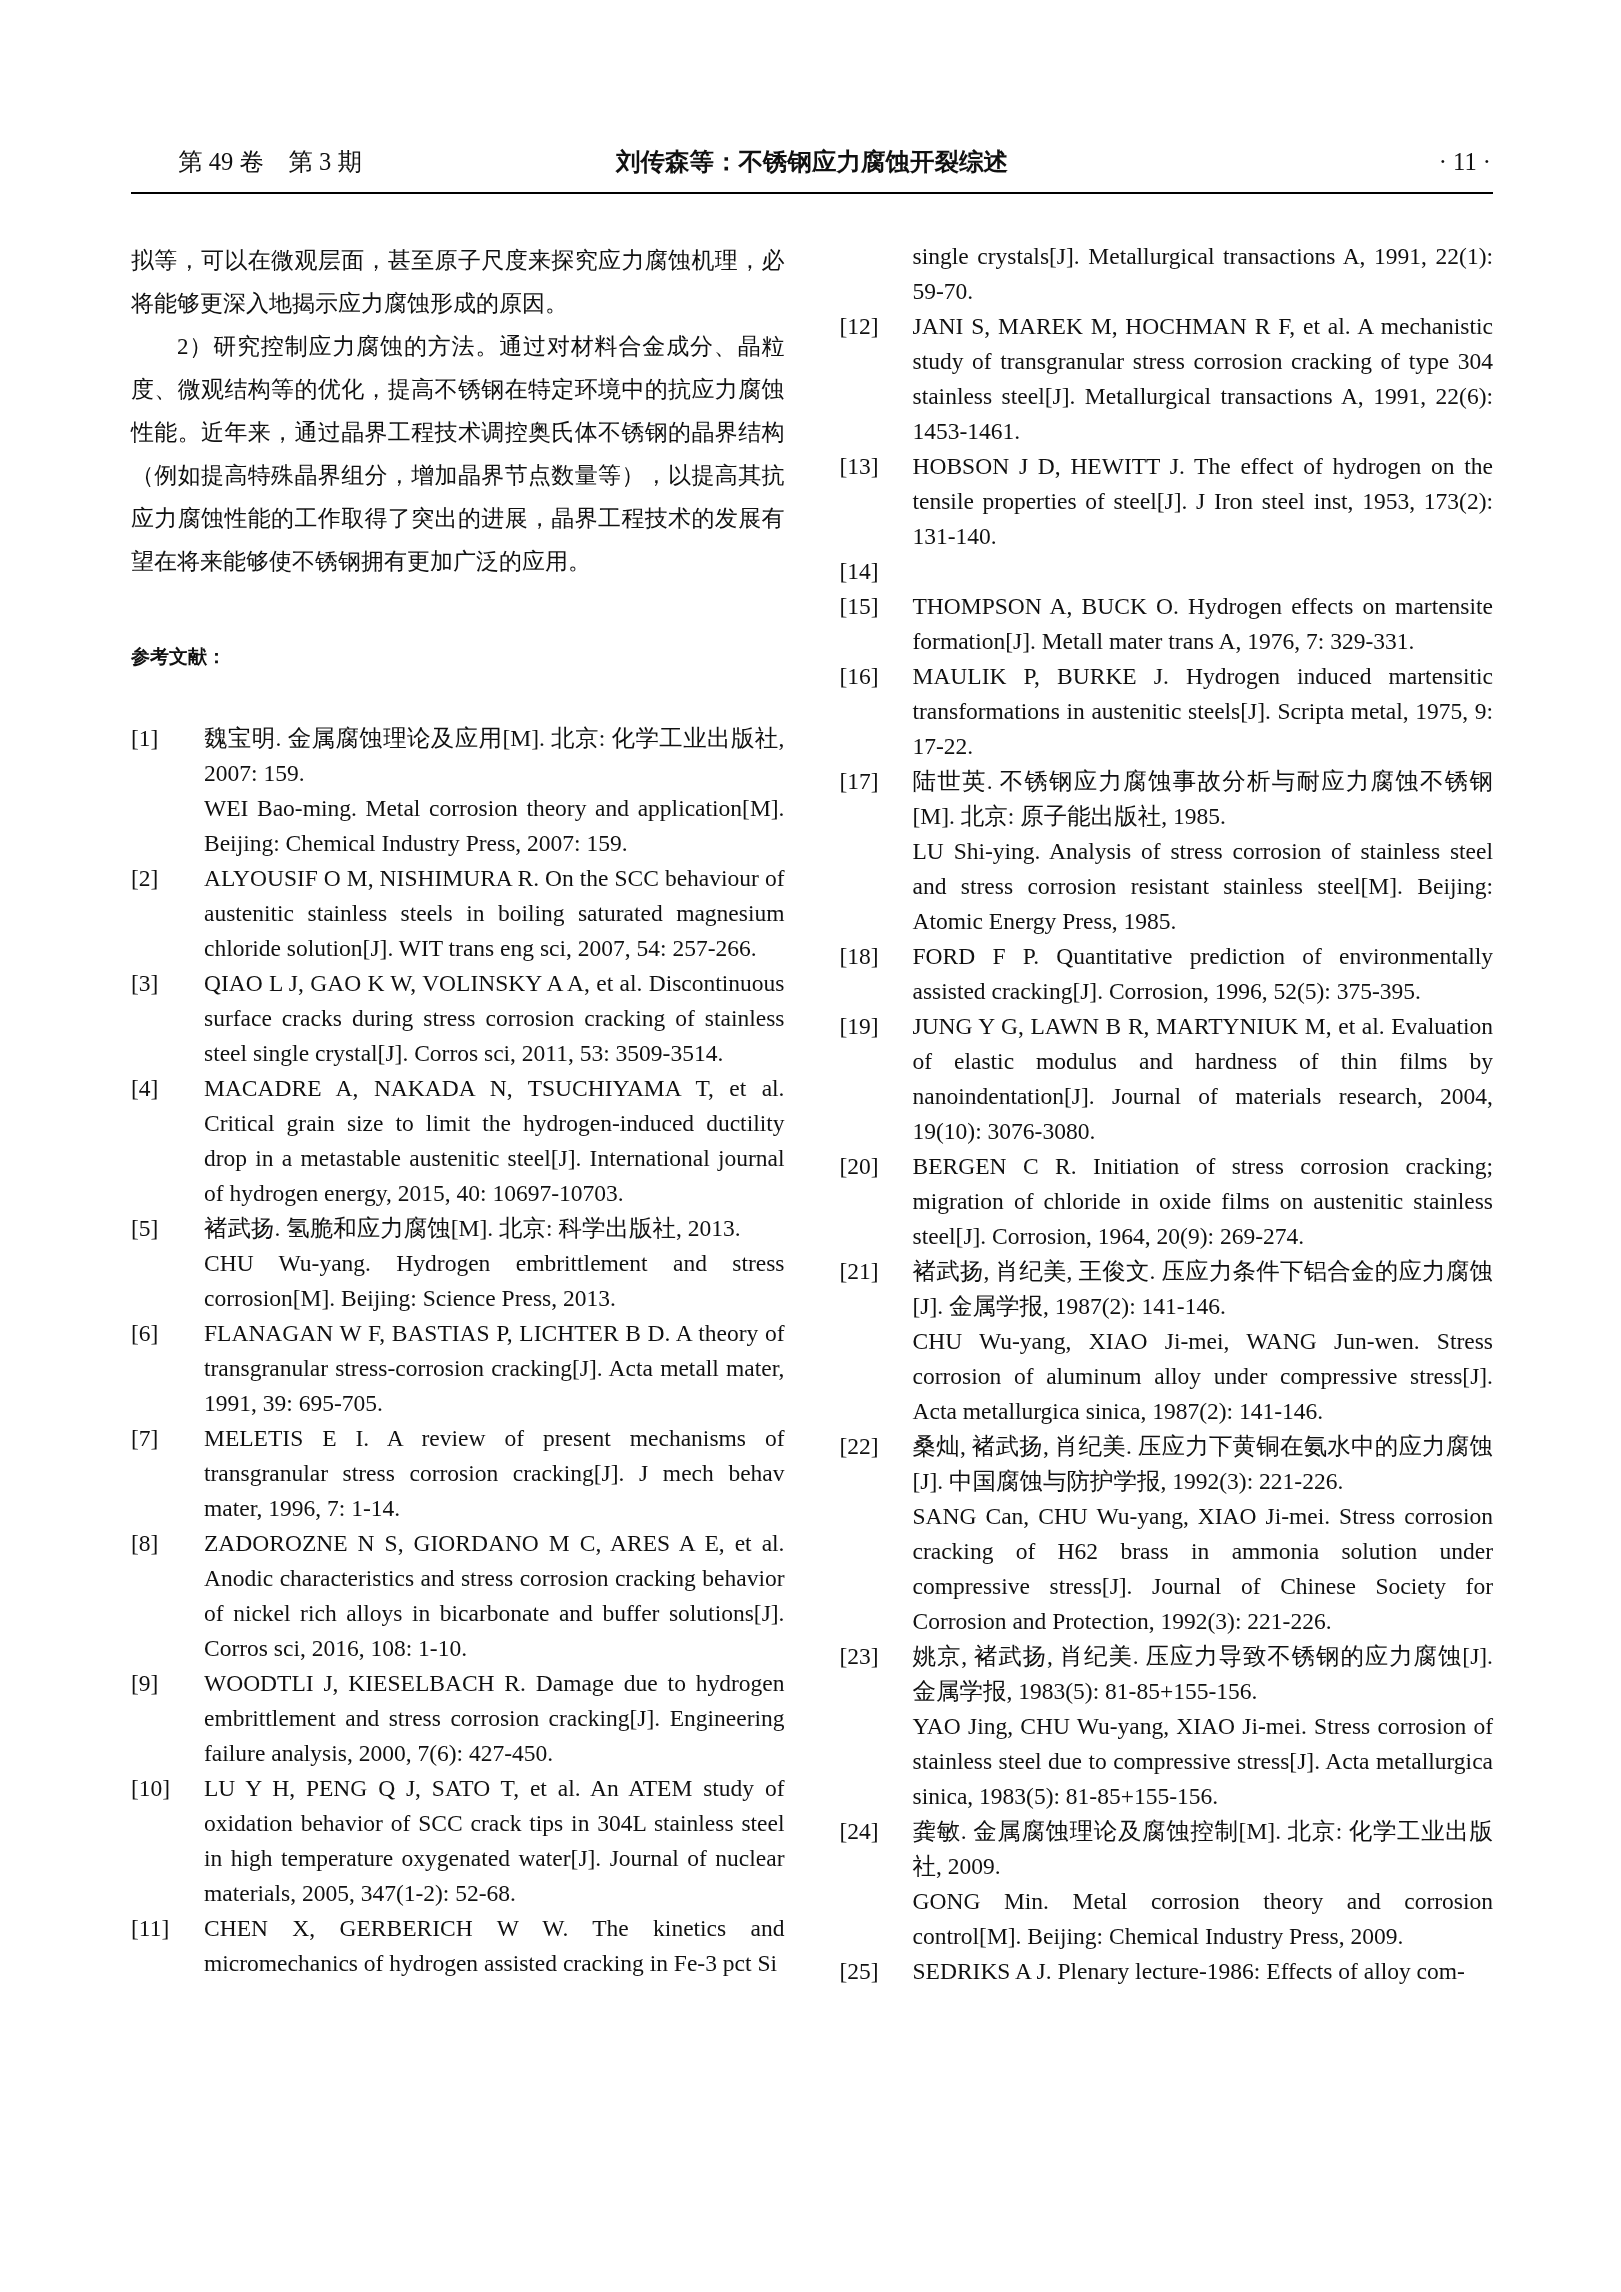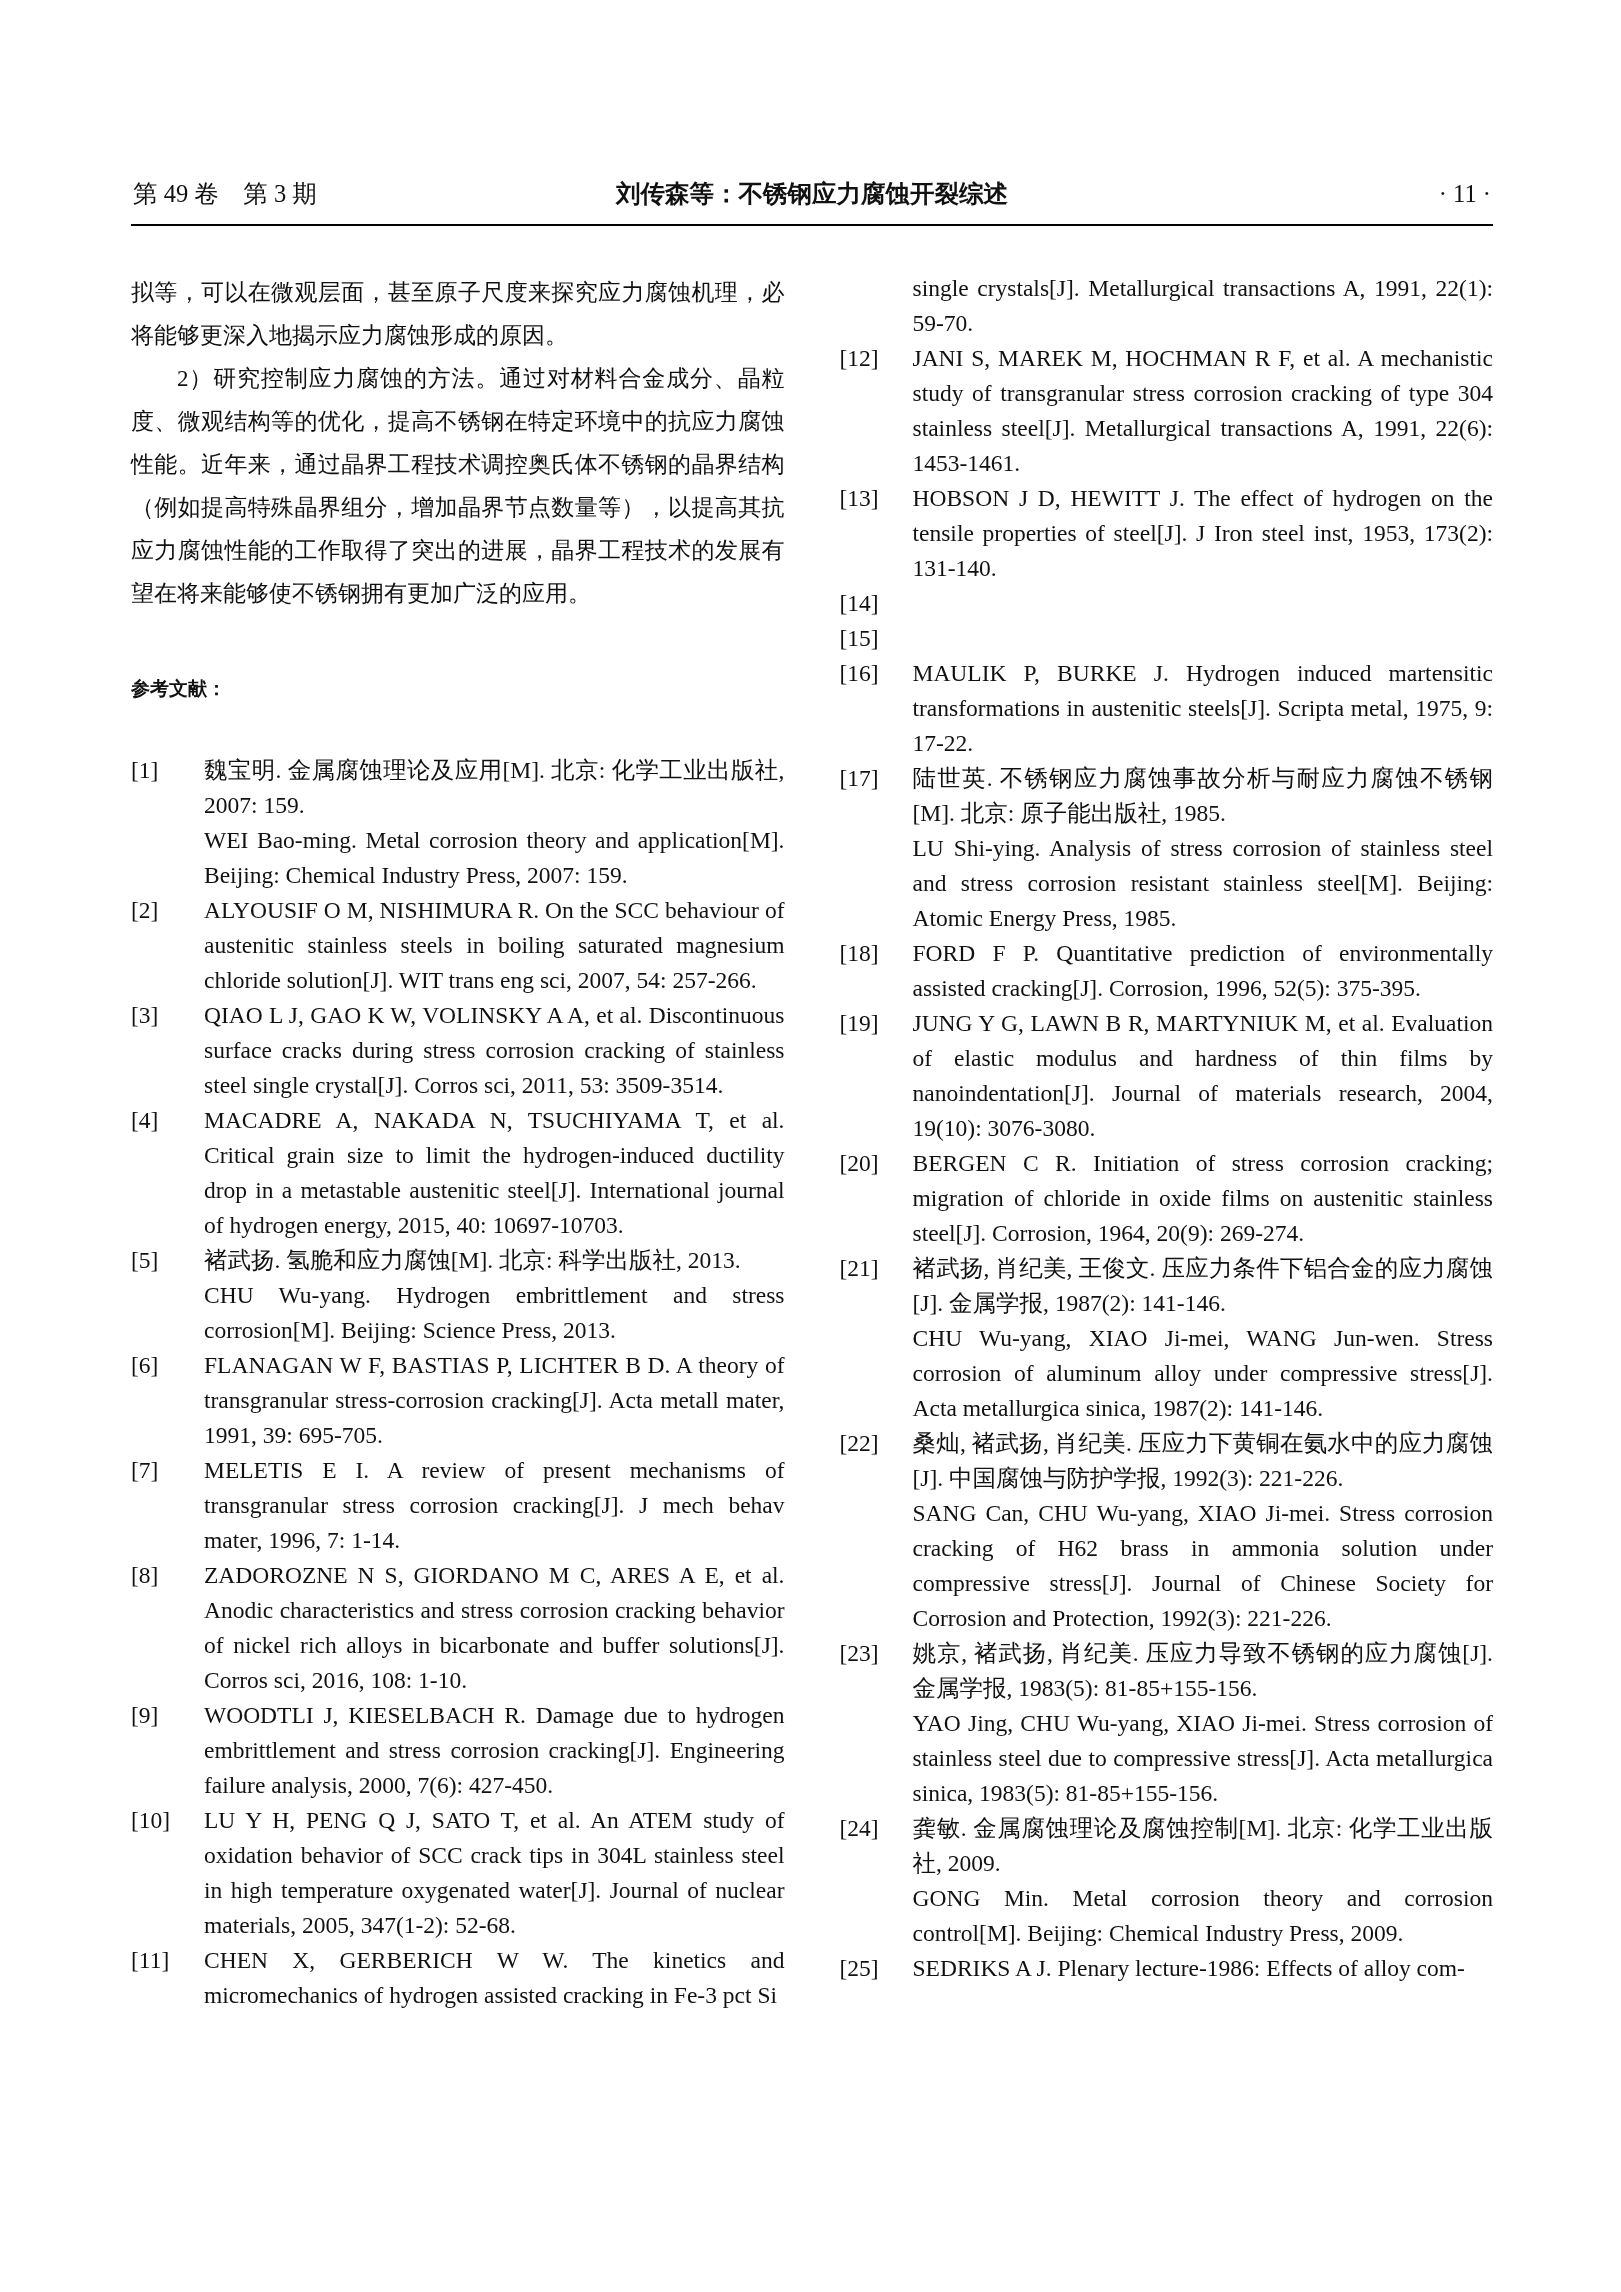--- a/index.html
+++ b/index.html
@@ -1,21 +1,21 @@
 <!DOCTYPE html>
 <html><head>
 <meta charset="utf-8">
 <title>Journal Page</title>
 <style>
   html,body{margin:0;padding:0;}
   body{background:#ffffff;font-family:"Liberation Serif","DejaVu Serif",serif;color:#111;}
   .page{position:relative;width:1621px;height:2293px;background:#ffffff;overflow:hidden;}
   .inner{position:absolute;left:131px;top:145px;width:1362px;}
   .pg-header{display:flex;justify-content:space-between;align-items:baseline;font-size:24.5px;padding:0 2px 13.7px 2px;border-bottom:2px solid #000;}
-  .pg-header .hleft{width:274px;text-align:left;margin-top:32px;}
+  .pg-header .hleft{width:274px;text-align:center;}
   .pg-header .hcenter{flex:1;text-align:center;font-weight:bold;}
   .pg-header .hright{width:274px;text-align:right;}
   .columns{display:flex;gap:55px;margin-top:45px;}
   .col{width:654px;}
   .body-text p{font-size:23px;line-height:43px;text-align:justify;margin:0;}
   .p-indent{text-indent:2em;}
   .refs-heading{font-size:19px;font-weight:bold;margin:61px 0 51px 0;}
   .ref{display:flex;}
   .ref-num{flex:0 0 73px;font-size:23.5px;line-height:35px;}
   .ref-body{flex:1;min-width:0;}
@@ -131,20 +131,23 @@
               <span class="ref-num">[13]</span>
               <div class="ref-body">
                 <p class="ref-part">HOBSON J D, HEWITT J. The effect of hydrogen on the tensile properties of steel[J]. J Iron steel inst, 1953, 173(2): 131-140.</p>
               </div>
             </div>
             <div class="ref">
               <span class="ref-num">[14]</span>
             </div>
             <div class="ref">
               <span class="ref-num">[15]</span>
+              <div class="ref-body">
+                <p class="ref-part">THOMPSON A, BUCK O. Hydrogen effects on martensite formation[J]. Metall mater trans A, 1976, 7: 329-331.</p>
+              </div>
             </div>
             <div class="ref">
               <span class="ref-num">[16]</span>
               <div class="ref-body">
                 <p class="ref-part">MAULIK P, BURKE J. Hydrogen induced martensitic transformations in austenitic steels[J]. Scripta metal, 1975, 9: 17-22.</p>
               </div>
             </div>
             <div class="ref">
               <span class="ref-num">[17]</span>
               <div class="ref-body">

